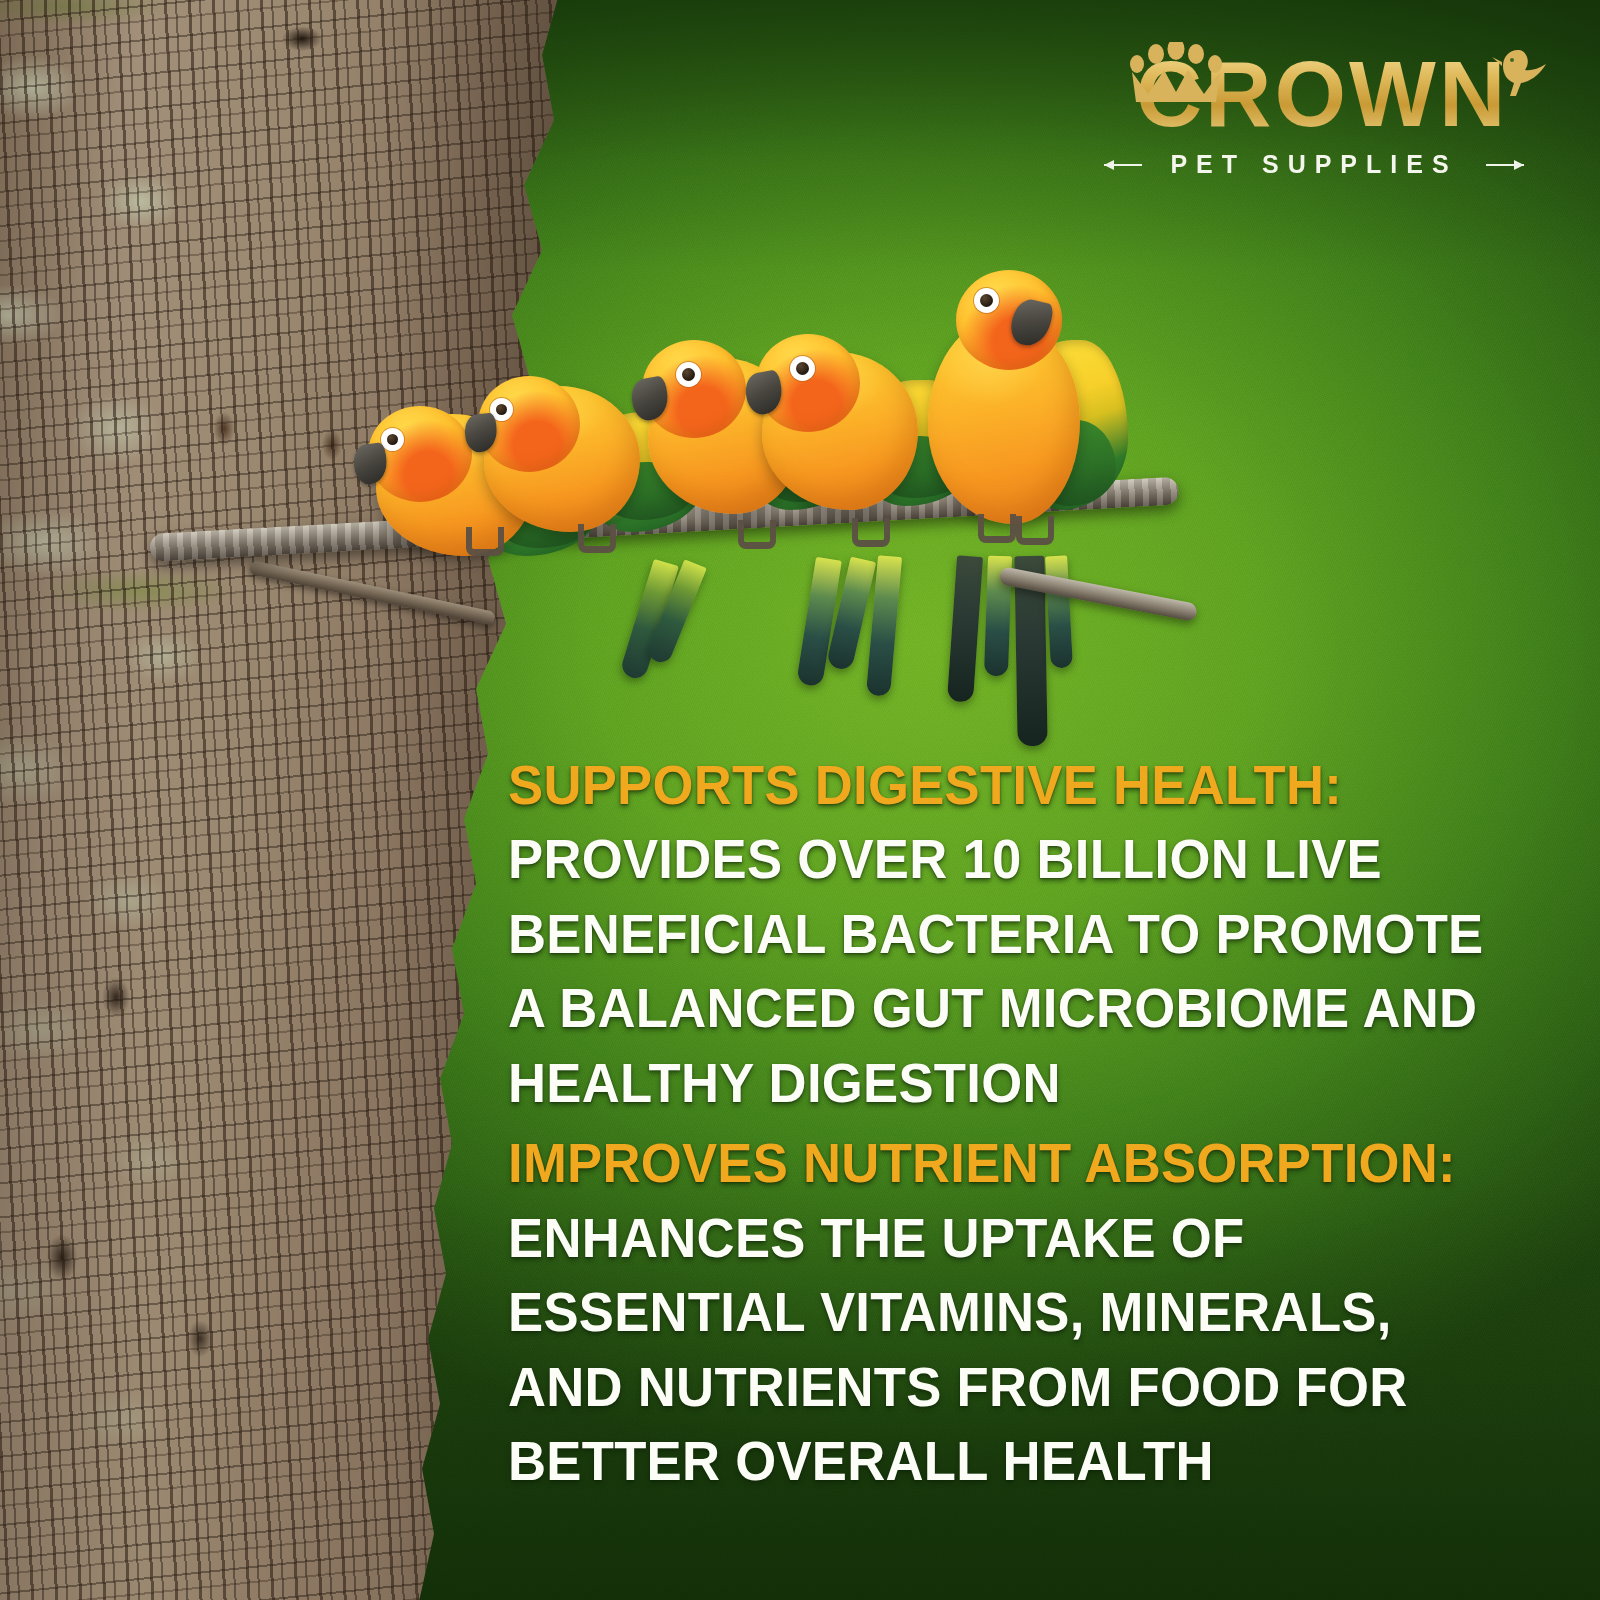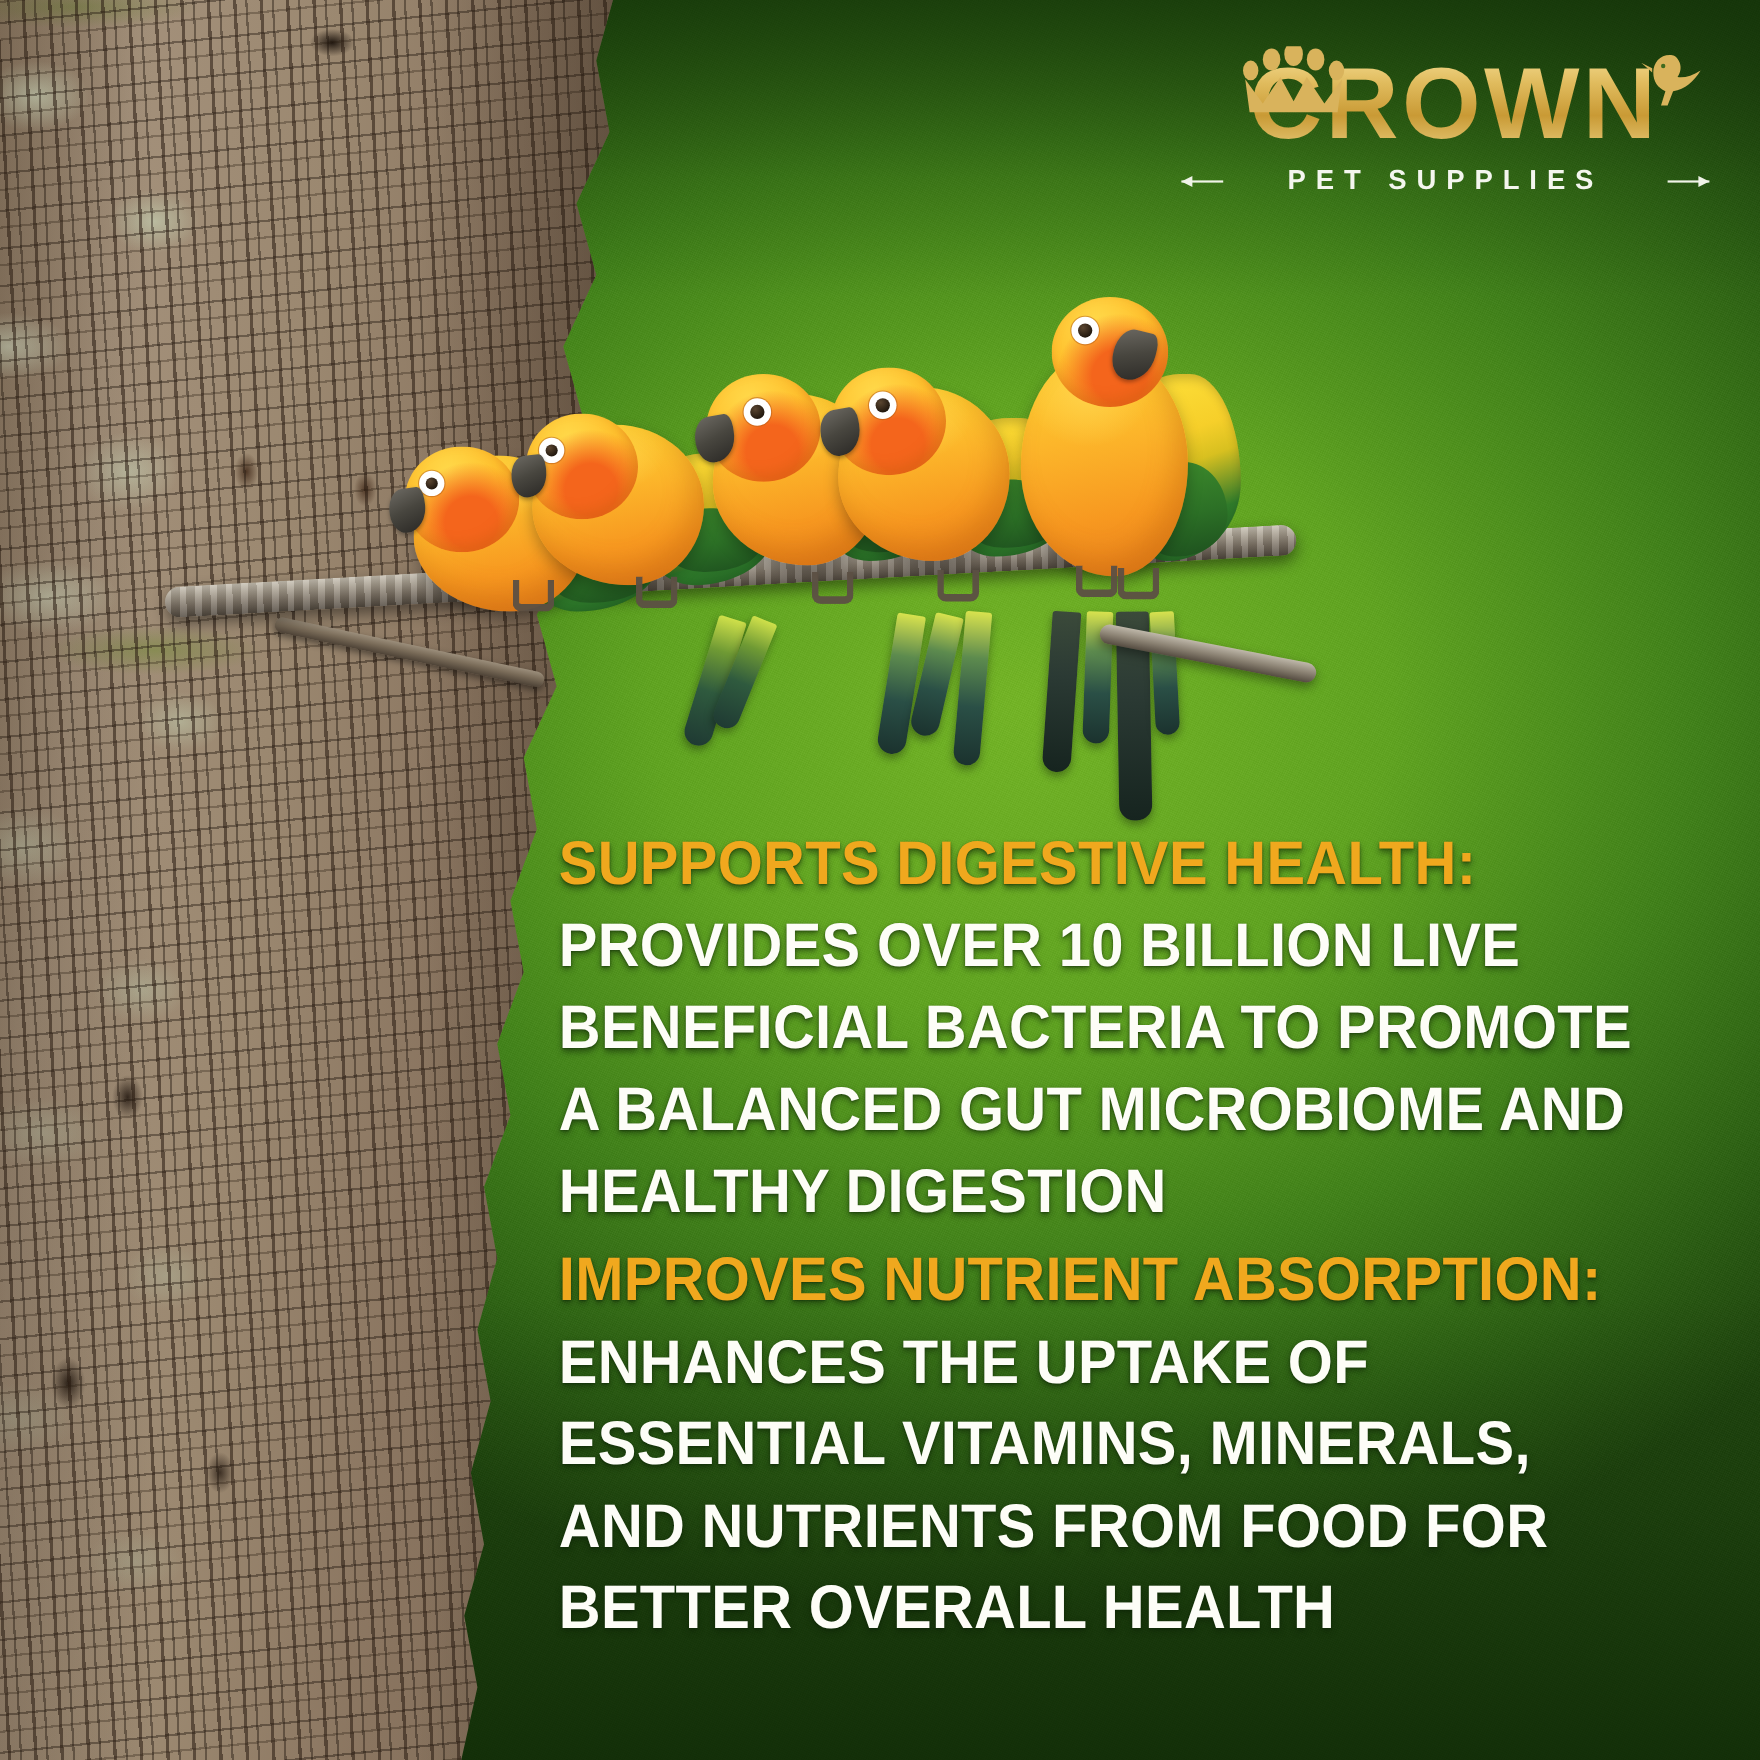--- a/index.html
+++ b/index.html
@@ -222,21 +222,21 @@
   }
   .bird-mark {
     position: absolute;
     right: 6px; top: -4px;
     width: 60px; height: 70px;
   }
   .logo-tag {
     margin-top: 10px;
     display: flex;
     align-items: center;
-    justify-content: space-between;
+    justify-content: center;
     gap: 28px;
   }
   .logo-tag .txt {
     color: #f4f6ee;
     font-size: 25px;
     font-weight: 600;
     letter-spacing: 9px;
     white-space: nowrap;
   }
   .arrow {

